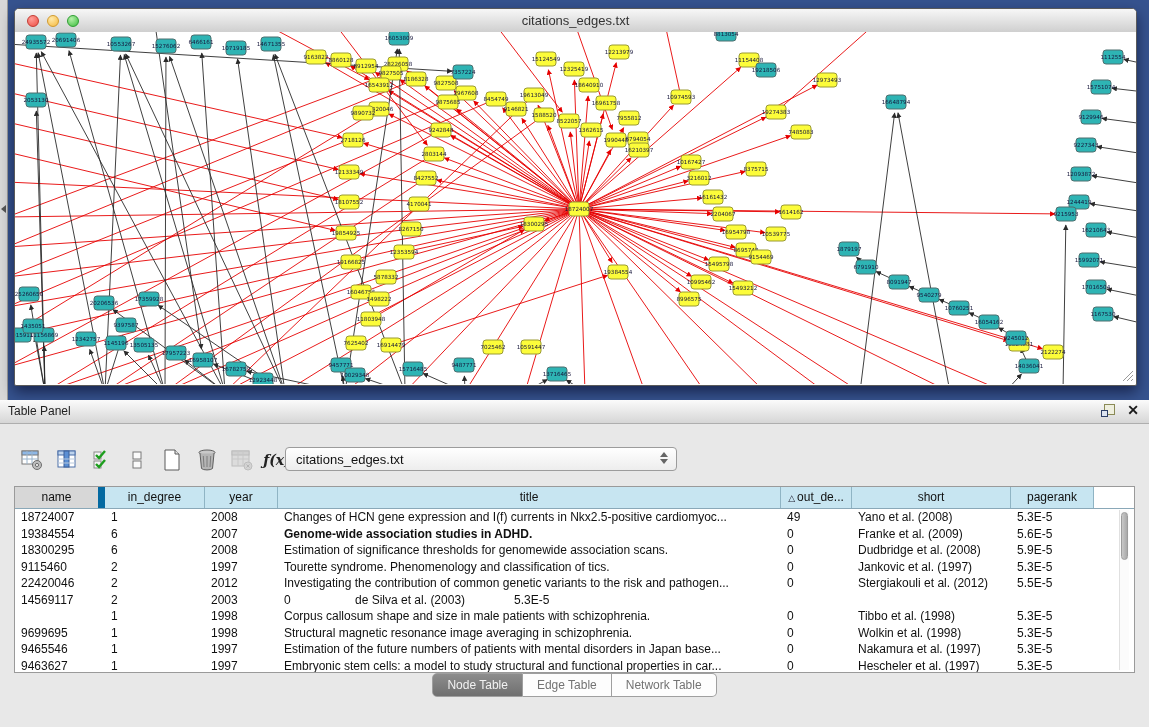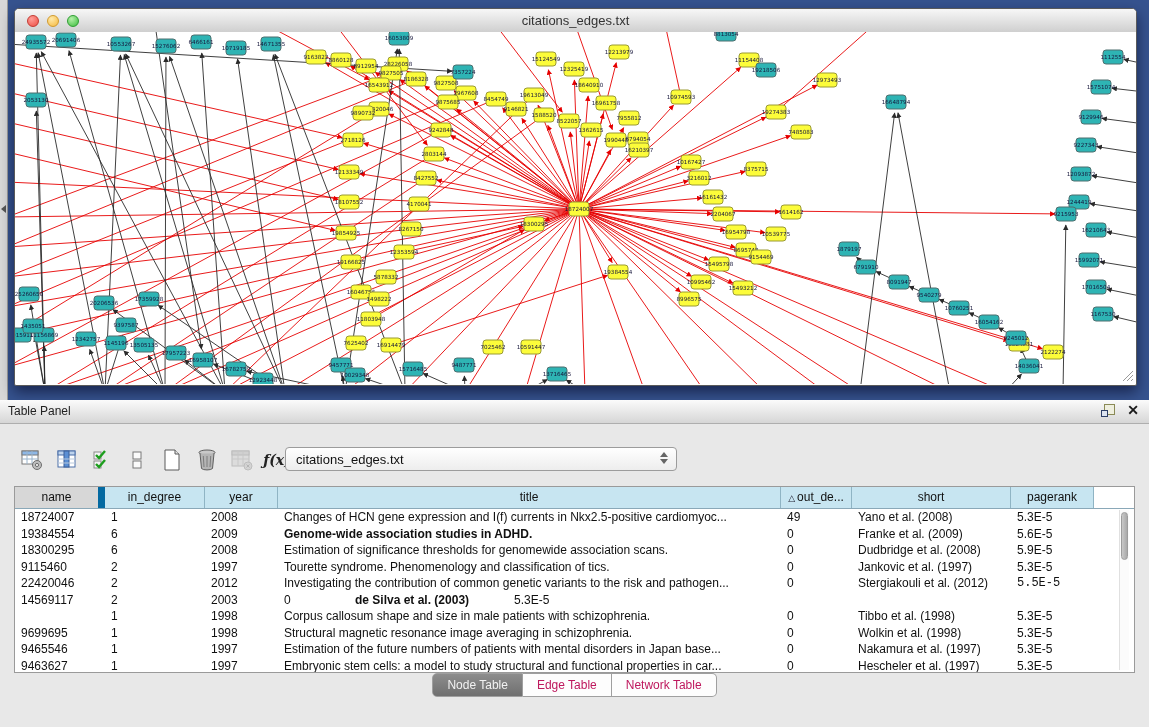--- a/index.html
+++ b/index.html
@@ -48,21 +48,21 @@
       background:#c7e5f1;border-right:1px solid #8fb4c4;overflow:hidden;white-space:nowrap;}
   .th.gray{background:#d7d7d7;border-right:7px solid #0369a1;}
   .sort-tri{font-size:9px;margin-right:2px;color:#223;}
   .trow{display:flex;height:16.5px;}
   .td{box-sizing:border-box;padding-left:6px;font-size:12px;color:#101010;line-height:16.5px;
       white-space:nowrap;overflow:hidden;}
   .vscroll{position:absolute;right:5px;top:23px;width:9px;height:160px;background:#fbfbfb;border-left:1px solid #e0e0e0;}
   .vthumb{position:absolute;left:1px;top:2px;width:7px;height:48px;border-radius:4px;
           background:linear-gradient(90deg,#c8c8c8,#a9a9a9);border:1px solid #9c9c9c;box-sizing:border-box;}
   .tabs{position:absolute;left:0;top:273px;width:100%;height:24px;display:flex;justify-content:center;}
-  .seg{height:22px;line-height:22px;padding:0 14px;font-size:12px;background:#fdfdfd;color:#be185d;
+  .seg{height:22px;line-height:22px;padding:0 14px;font-size:12px;background:#fdfdfd;color:#737373;
        border:1px solid #9f9f9f;border-left:none;}
   .seg.first{border-left:1px solid #9f9f9f;border-radius:5px 0 0 5px;}
   .seg.last{border-radius:0 5px 5px 0;}
   .seg.sel{background:linear-gradient(#8d8d8d,#6f6f6f);color:#f2f2f2;}
   .statusbar{position:absolute;left:0;bottom:0;width:100%;height:27px;
              background:linear-gradient(#f1f1f1,#e3e3e3);border-top:1px solid #bdbdbd;}
   .mem{position:absolute;right:34px;top:7px;font-size:11px;color:#222;}
   .memdot{position:absolute;right:12px;top:6px;width:14px;height:14px;border-radius:50%;
           background:radial-gradient(circle at 35% 30%,#9bec84,#35bb2e);border:1px solid #2e8b2e;box-sizing:border-box;}
 </style>
@@ -594,21 +594,21 @@
             <div class="td" style="width: 100px;">1</div>
             <div class="td" style="width: 73px;">2008</div>
             <div class="td" style="width: 503px;">Changes of HCN gene expression and I(f) currents in Nkx2.5-positive cardiomyoc...</div>
             <div class="td" style="width: 71px;">49</div>
             <div class="td" style="width: 159px;">Yano et al. (2008)</div>
             <div class="td" style="width: 83px;">5.3E-5</div>
           </div>
           <div class="trow">
             <div class="td" style="width: 90px;">19384554</div>
             <div class="td" style="width: 100px;">6</div>
-            <div class="td" style="width: 73px;">2009</div>
+            <div class="td" style="width: 73px;">2007</div>
             <div class="td" style="width: 503px; font-weight: bold;">Genome-wide association studies in ADHD.</div>
             <div class="td" style="width: 71px;">0</div>
             <div class="td" style="width: 159px;">Franke et al. (2009)</div>
             <div class="td" style="width: 83px;">5.6E-5</div>
           </div>
           <div class="trow">
             <div class="td" style="width: 90px;">18300295</div>
             <div class="td" style="width: 100px;">6</div>
             <div class="td" style="width: 73px;">2008</div>
             <div class="td" style="width: 503px;">Estimation of significance thresholds for genomewide association scans.</div>
@@ -625,28 +625,28 @@
             <div class="td" style="width: 159px;">Jankovic et al. (1997)</div>
             <div class="td" style="width: 83px;">5.3E-5</div>
           </div>
           <div class="trow">
             <div class="td" style="width: 90px;">22420046</div>
             <div class="td" style="width: 100px;">2</div>
             <div class="td" style="width: 73px;">2012</div>
             <div class="td" style="width: 503px;">Investigating the contribution of common genetic variants to the risk and pathogen...</div>
             <div class="td" style="width: 71px;">0</div>
             <div class="td" style="width: 159px;">Stergiakouli et al. (2012)</div>
-            <div class="td" style="width: 83px; font-family: Liberation Mono, monospace;">5.5E-5</div>
+            <div class="td" style="width: 83px;">5.5E-5</div>
           </div>
           <div class="trow">
             <div class="td" style="width: 90px;">14569117</div>
             <div class="td" style="width: 100px;">2</div>
             <div class="td" style="width: 73px;">2003</div>
             <div class="td" style="width: 71px;">0</div>
-            <div class="td" style="width: 159px; font-weight: bold;">de Silva et al. (2003)</div>
+            <div class="td" style="width: 159px;">de Silva et al. (2003)</div>
             <div class="td" style="width: 83px;">5.3E-5</div>
           </div>
           <div class="trow">
             <div class="td" style="width: 90px; margin-top: 48px;">9777169</div>
             <div class="td" style="width: 100px;">1</div>
             <div class="td" style="width: 73px;">1998</div>
             <div class="td" style="width: 503px;">Corpus callosum shape and size in male patients with schizophrenia.</div>
             <div class="td" style="width: 71px;">0</div>
             <div class="td" style="width: 159px;">Tibbo et al. (1998)</div>
             <div class="td" style="width: 83px;">5.3E-5</div>

